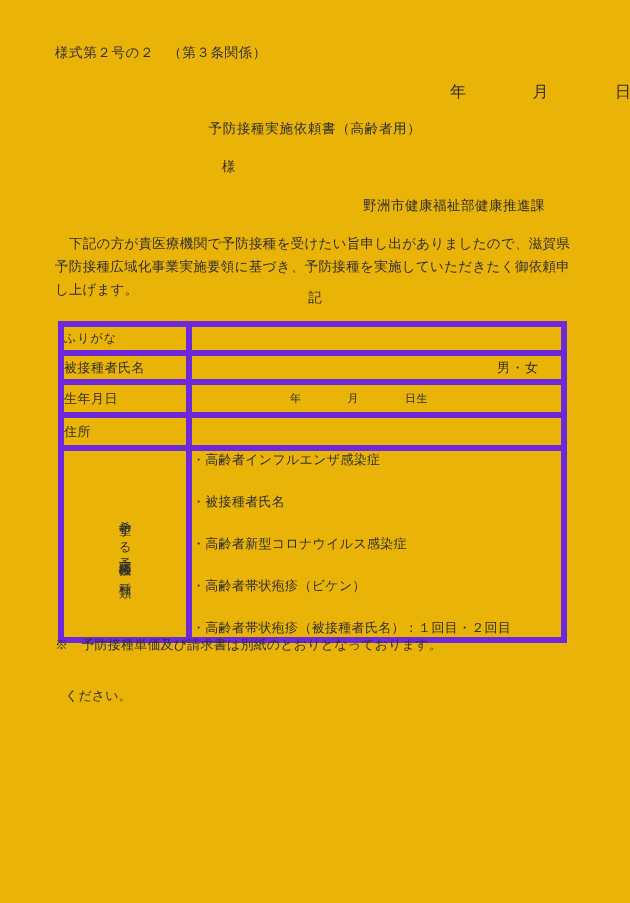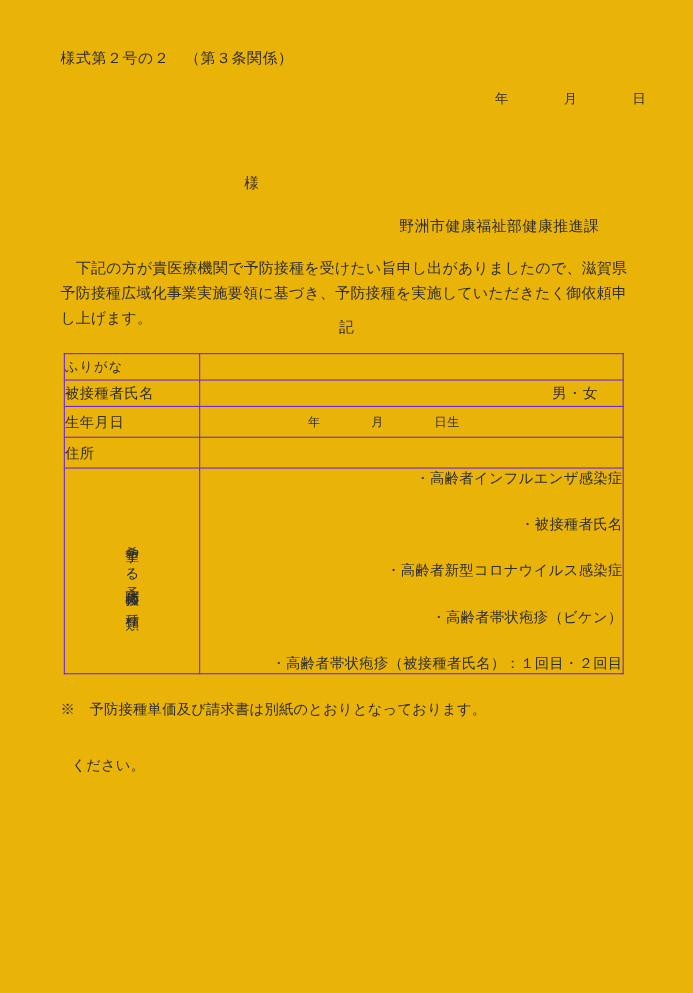--- a/index.html
+++ b/index.html
@@ -16,21 +16,21 @@
     width: 630px;
     height: 903px;
     background: #eab308;
     overflow: hidden;
     box-sizing: border-box;
   }
 
   
   .t { position: absolute; white-space: pre; line-height: 1.0; }
   .form-no   { left: 55px;  top: 46px;  font-size: 13.5px; letter-spacing: .6px; }
-  .date-line { left: 450px; top: 84px;  font-size: 12px; letter-spacing: .5px; }
+  .date-line { left: 450px; top: 84px;  font-size: 16px; letter-spacing: .5px; }
   .doc-title { left: 0;     top: 122px; width: 630px; text-align: center;
                font-size: 13.5px; letter-spacing: .7px; }
   .addressee { left: 222px; top: 160px; font-size: 13.5px; }
   .issuer    { left: 363px; top: 199px; font-size: 13.5px; letter-spacing: .5px; }
   .ki        { left: 0;     top: 291px; width: 630px; text-align: center;
                font-size: 13.5px; }
 
   .body-para {
     position: absolute;
     left: 55px;
@@ -47,21 +47,21 @@
   #form-table {
     position: absolute;
     left: 58px;
     top: 321px;
     width: 509px;
     border-collapse: collapse;
     table-layout: fixed;
     font-size: 13px;
   }
   #form-table td {
-    border: 1px solid #6d28d9;
+    border: 6px solid #6d28d9;
     padding: 0;
     vertical-align: middle;
   }
   .cell-pad { padding: 0 8px; }
 
   td.lbl         { width: 122px; height: 23px; }
   td.lbl-furi    { border-bottom: 1px dashed #8a8a8a; }
   td.val-furi    { border-bottom: 1px dashed #8a8a8a; }
   td.row-tall    { height: 27px; }
 
@@ -93,21 +93,20 @@
     display: flex;
     align-items: center;
     justify-content: center;
   }
   td.vaccines { padding: 14px 0 14px 10px; vertical-align: top; }
   .vac-item {
     font-size: 13px;
     letter-spacing: .3px;
     margin-bottom: 24px;
     white-space: pre;
-    text-align: right;
   }
   .vac-item:last-child { margin-bottom: 0; }
 
   
   #footnote {
     position: absolute;
     left: 55px;
     top: 634px;
     width: 520px;
     font-size: 13px;
@@ -119,20 +118,21 @@
 </style>
 </head>
 <body>
 
 <div id="page">
 
   <div class="t form-no">様式第２号の２　（第３条関係）</div>
 
   <div class="t date-line">年　　　　月　　　　日</div>
 
+  <div class="t doc-title">予防接種実施依頼書（高齢者用）</div>
 
   <div class="t addressee">様</div>
 
   <div class="t issuer">野洲市健康福祉部健康推進課</div>
 
   <div class="body-para">下記の方が貴医療機関で予防接種を受けたい旨申し出がありましたので、滋賀県予防接種広域化事業実施要領に基づき、予防接種を実施していただきたく御依頼申し上げます。</div>
 
   <div class="t ki">記</div>
 
   <table id="form-table">

